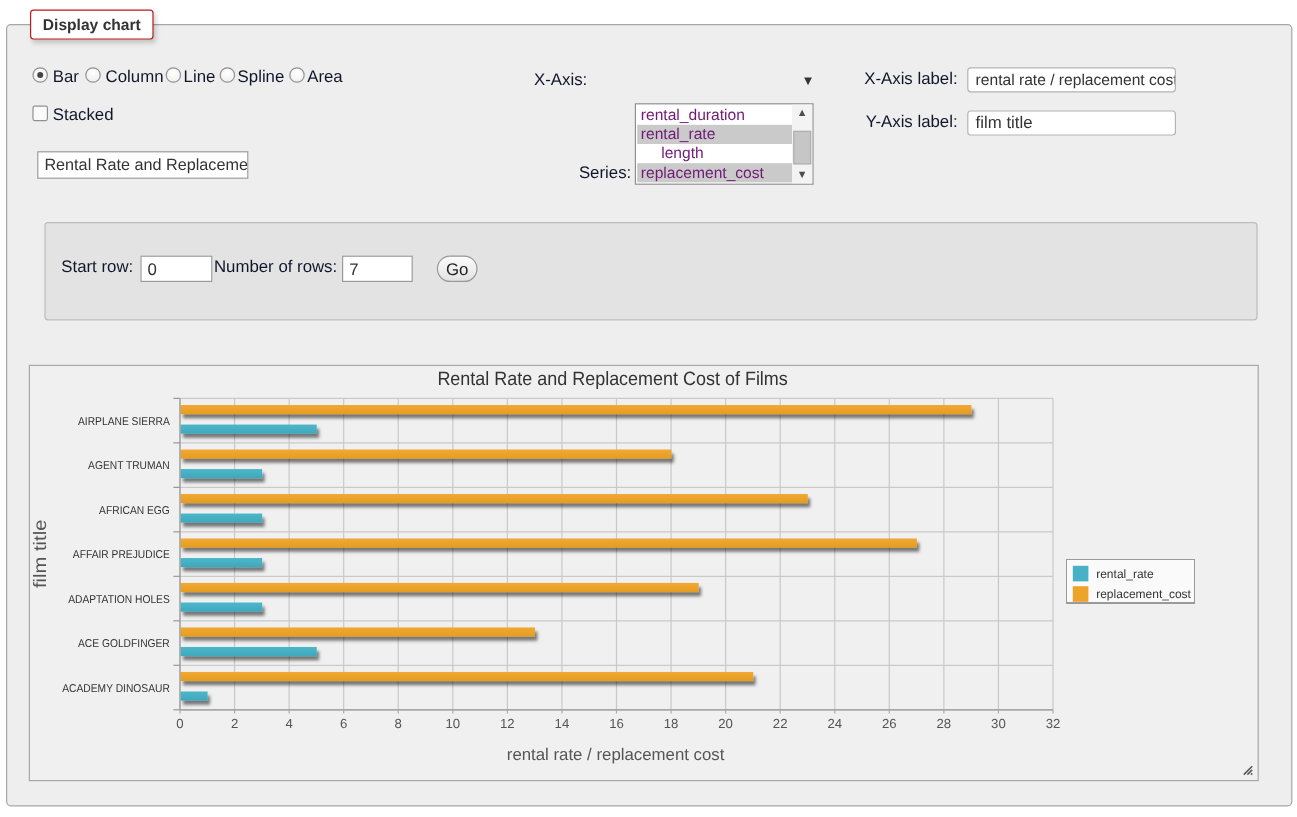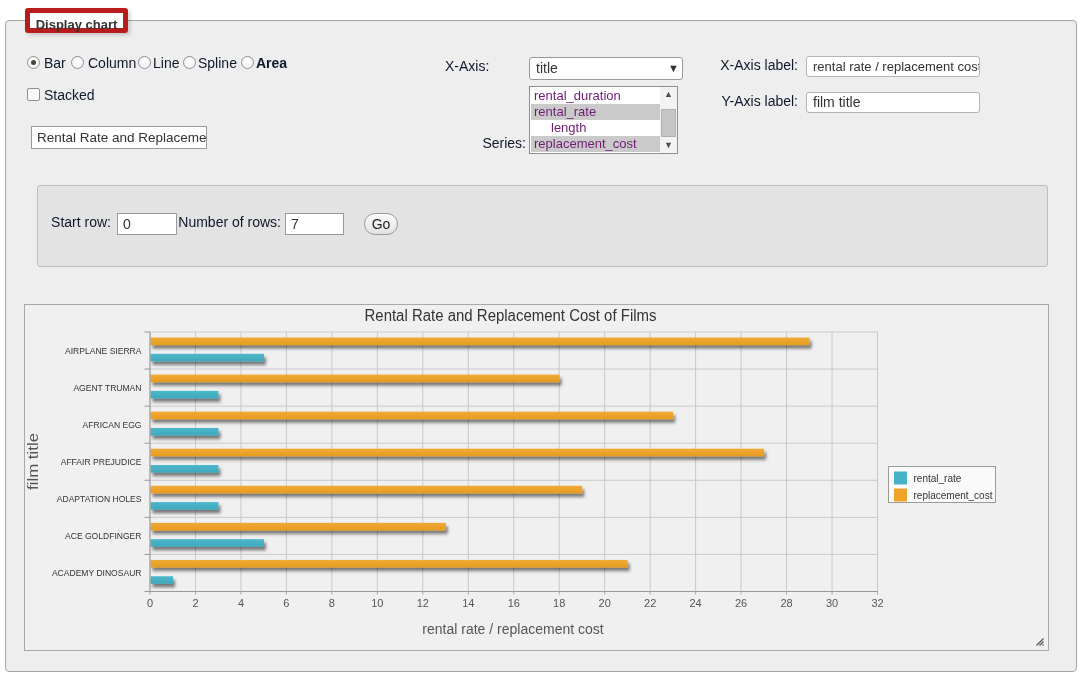--- a/index.html
+++ b/index.html
@@ -4,21 +4,21 @@
 <style>
   * { margin:0; padding:0; box-sizing:border-box; }
   html,body { width:1081px; height:681px; background:#ffffff;
     font-family:"Liberation Sans", sans-serif; }
   #page { position:relative; width:1081px; height:681px; overflow:hidden; }
   .abs { position:absolute; }
   .lbl { font-size:14px; color:#0f172a; white-space:nowrap; }
   .fieldset { left:5px; top:20px; width:1072px; height:652px;
     background:#eeeeee; border:1px solid #a6a6a6; border-radius:4px; }
   .legendbox { left:25px; top:8px; width:103px; height:25px;
-    background:#ffffff; border:5px solid #b91c1c; border-radius:3px;
+    background:#ffffff; border:1px solid #b91c1c; border-radius:3px;
     box-shadow:2px 2px 4px rgba(0,0,0,0.18);
     font-size:13px; font-weight:bold; color:#333; text-align:center; line-height:23px; }
   .radio { width:13px; height:13px; border:1px solid #919191; border-radius:50%;
     background:radial-gradient(circle at 50% 35%, #ffffff 0%, #f0f0f0 80%, #e4e4e4 100%); }
   .radio.on::after { content:""; position:absolute; left:3px; top:3px;
     width:5px; height:5px; border-radius:50%; background:#444; }
   .checkbox { width:13px; height:13px; border:1px solid #919191; border-radius:2px;
     background:#fbfbfb; }
   .tinput { background:#fff; border:1px solid #9a9a9a; font-size:14px; color:#333;
     line-height:21px; padding-left:5px; white-space:nowrap; overflow:hidden; }
@@ -56,29 +56,28 @@
 
   <div class="abs radio on" style="left:27px;top:56px;"></div>
   <div class="abs lbl" style="left:44px;top:55px;">Bar</div>
   <div class="abs radio" style="left:71px;top:56px;"></div>
   <div class="abs lbl" style="left:88px;top:55px;">Column</div>
   <div class="abs radio" style="left:138px;top:56px;"></div>
   <div class="abs lbl" style="left:153px;top:55px;">Line</div>
   <div class="abs radio" style="left:183px;top:56px;"></div>
   <div class="abs lbl" style="left:198px;top:55px;">Spline</div>
   <div class="abs radio" style="left:241px;top:56px;"></div>
-  <div class="abs lbl" style="left:256px;top:55px;font-weight:bold;">Area</div>
+  <div class="abs lbl" style="left:256px;top:55px;">Area</div>
 
   <div class="abs checkbox" style="left:27px;top:88px;"></div>
   <div class="abs lbl" style="left:44px;top:87px;">Stacked</div>
 
   <div class="abs tinput" style="left:31px;top:126px;width:176px;height:23px;font-size:13.5px;line-height:22px;">Rental Rate and Replacement Cost of Films</div>
 
   <div class="abs lbl" style="left:445px;top:58px;width:80px;">X-Axis:</div>
-  <div class="abs selectbox">title</div>
   <div class="abs selarrow">▼</div>
 
   <div class="abs lbl" style="left:446px;top:135px;width:80px;text-align:right;">Series:</div>
   <div class="abs listbox">
     <div class="listrow" style="top:1px;">rental_duration</div>
     <div class="listrow lsel" style="top:17px;">rental_rate</div>
     <div class="listrow" style="top:33px;padding-left:20px;">length</div>
     <div class="listrow lsel" style="top:49px;">replacement_cost</div>
     <div class="sbar">
       <div class="sbtn" style="top:0;line-height:15px;">▲</div>

